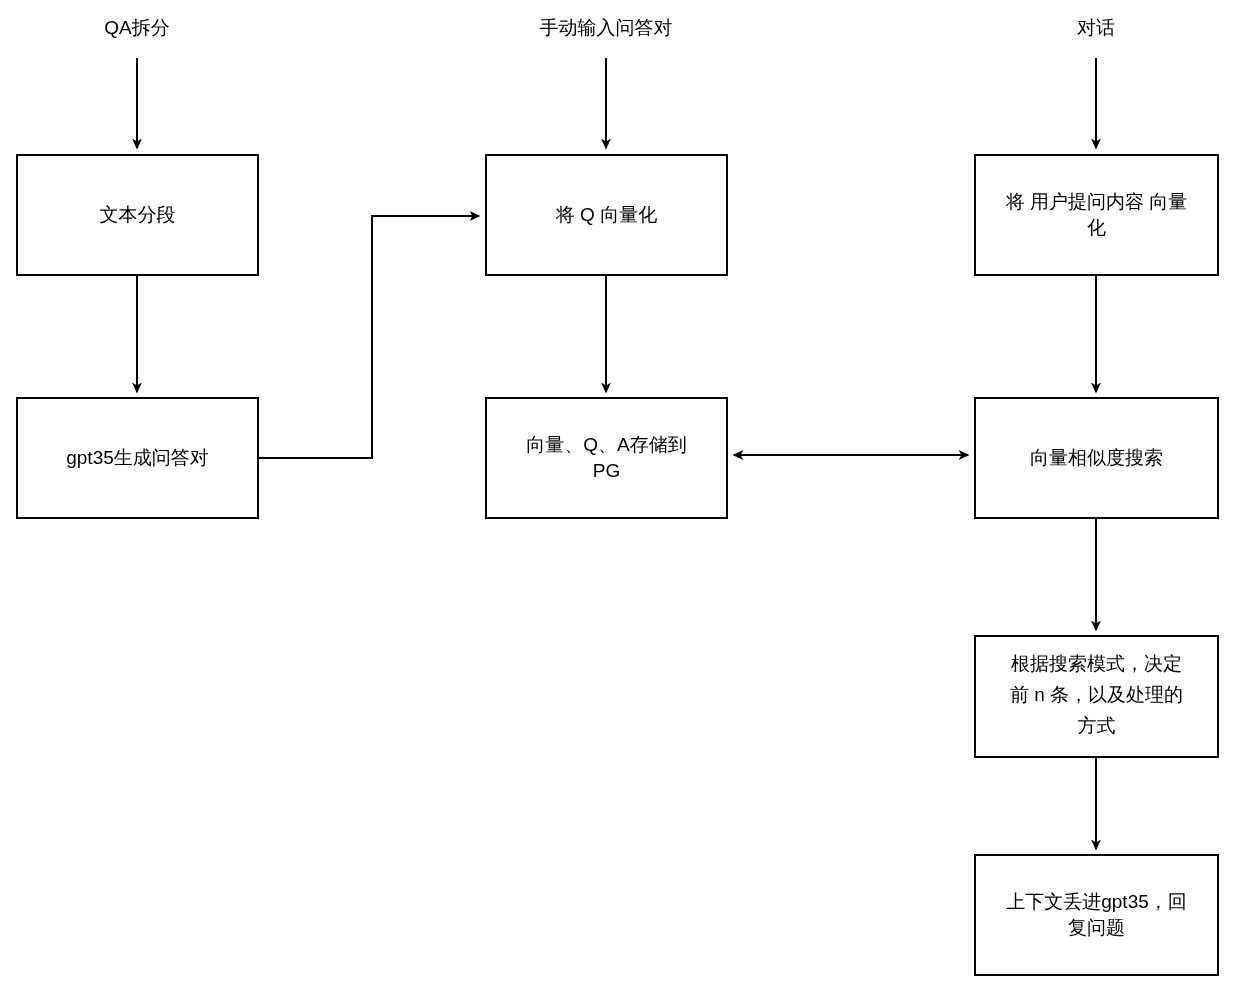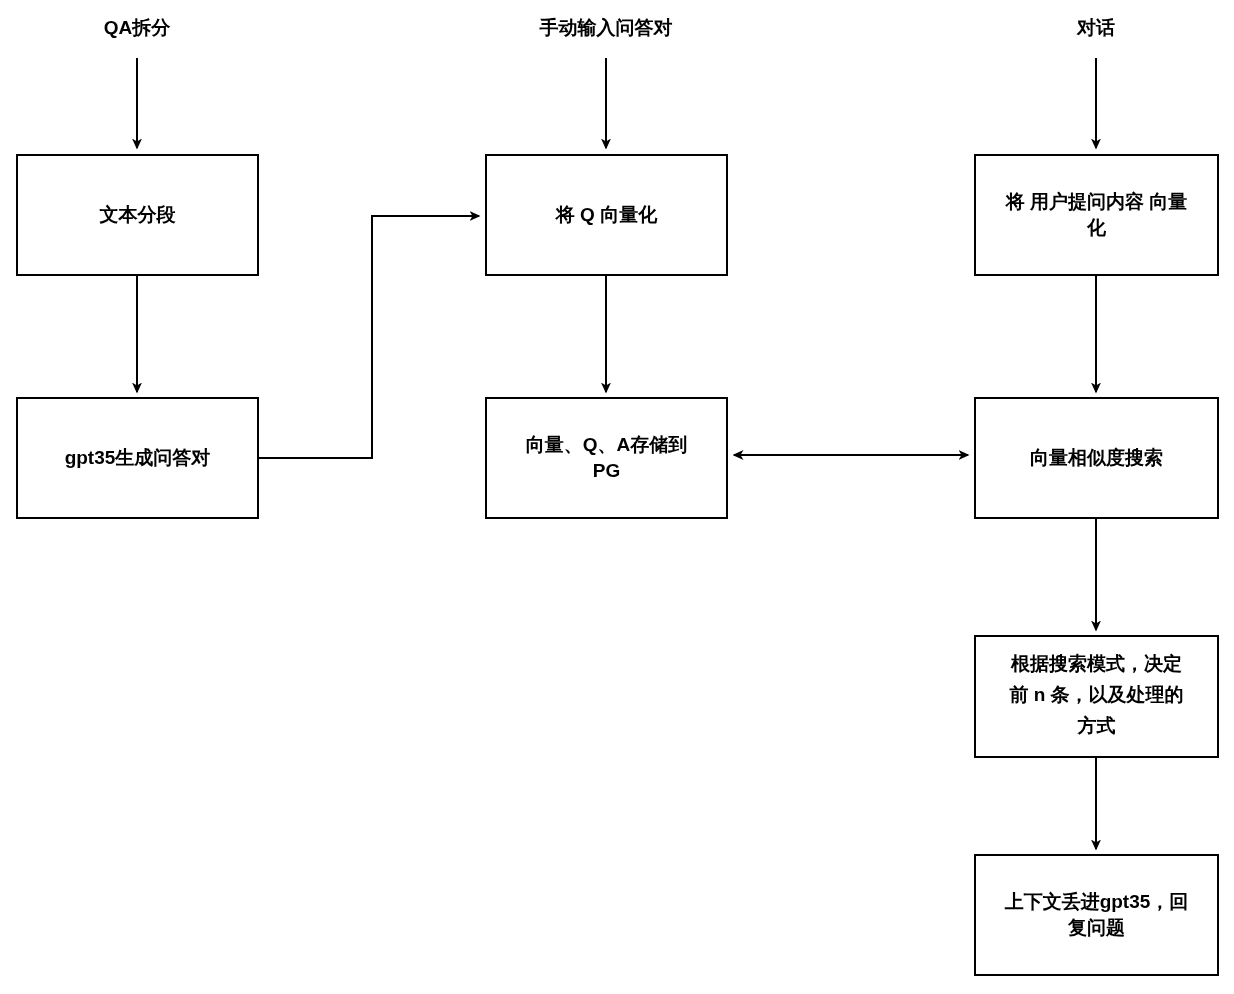--- a/index.html
+++ b/index.html
@@ -10,21 +10,20 @@
   body {
     width: 1234px;
     height: 994px;
     font-family: "Liberation Sans", "DejaVu Sans", sans-serif;
     overflow: hidden;
   }
   #flowchart-root {
     position: relative;
     width: 1234px;
     height: 994px;
-    font-weight: bold;
   }
   svg.diagram {
     display: block;
     width: 1234px;
     height: 994px;
   }
   .node-box {
     fill: #ffffff;
     stroke: #000000;
     stroke-width: 2;

